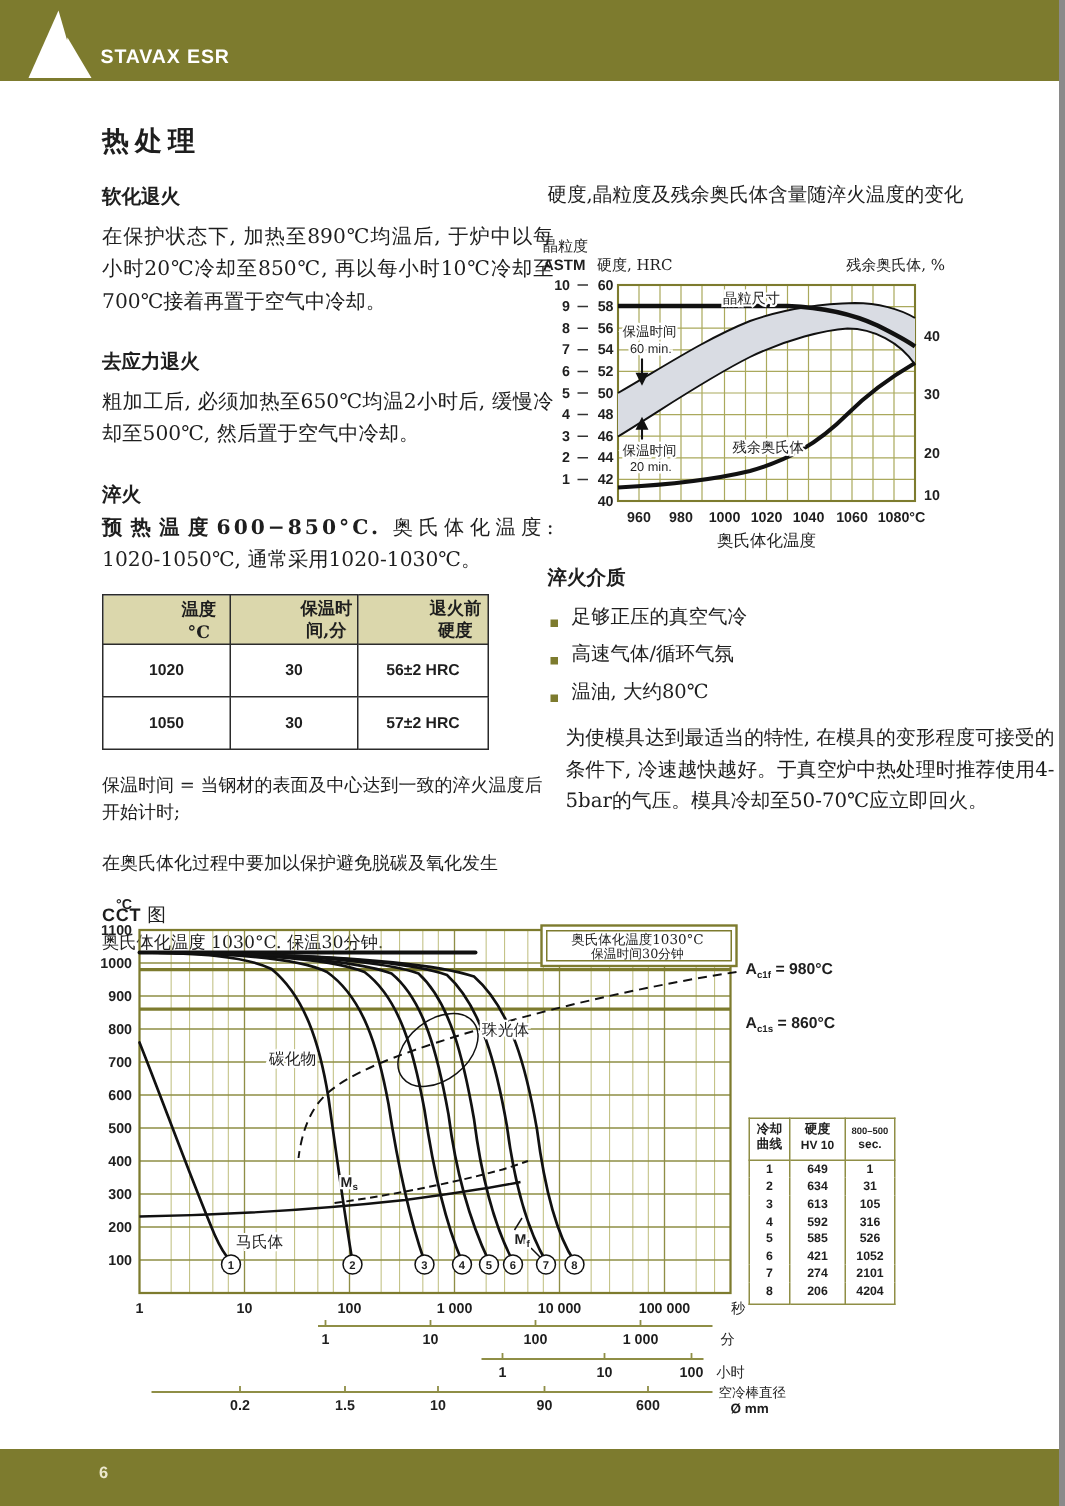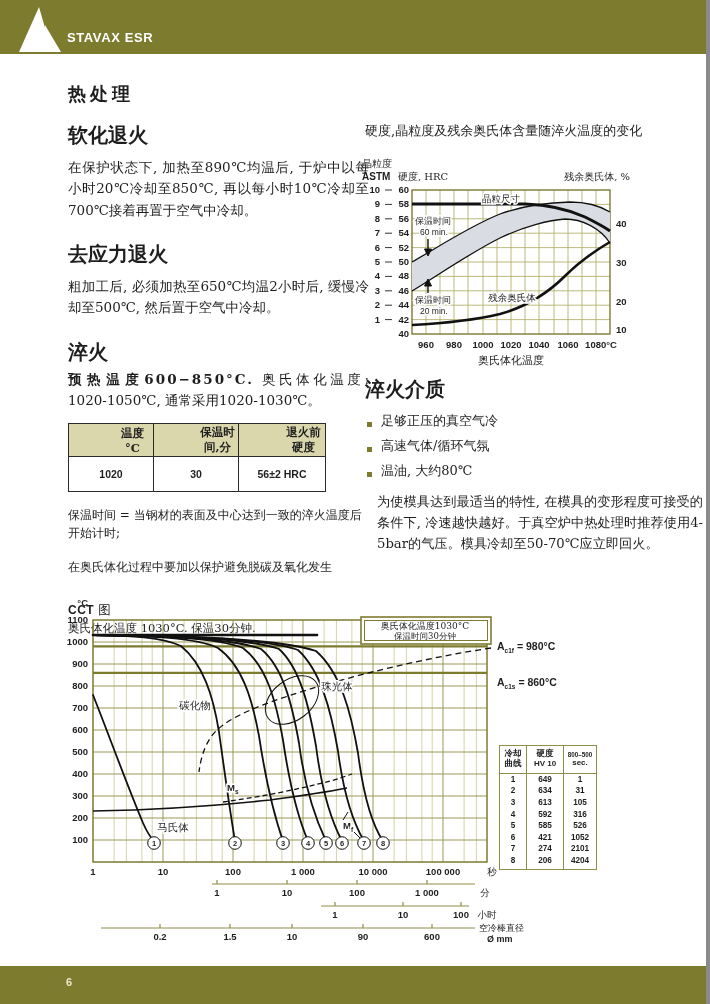--- a/index.html
+++ b/index.html
@@ -9,21 +9,21 @@
   .topbar{position:absolute;left:0;top:0;width:710px;height:54px;background:#7d7b2e;}
   .brand{position:absolute;left:67px;top:30px;color:#ffffff;font-family:"Liberation Sans",sans-serif;
          font-weight:bold;font-size:13px;letter-spacing:.6px;}
   .logo{position:absolute;left:12px;top:4px;width:58px;height:50px;}
   .botbar{position:absolute;left:0;top:966px;width:710px;height:38px;background:#7d7b2e;}
   .pagenum{position:absolute;left:66px;top:10px;color:#ece8cd;font-family:"Liberation Sans",sans-serif;
            font-weight:bold;font-size:11px;}
   
   .leftcol{position:absolute;left:68px;top:82px;width:301px;}
   .h1{font-size:18px;font-weight:bold;letter-spacing:4px;margin:0 0 16px 0;}
-  .h2{font-size:20px;font-weight:bold;margin:0 0 8px 0;font-family:"DejaVu Sans",sans-serif;}
+  .h2{font-size:13px;font-weight:bold;margin:0 0 8px 0;font-family:"DejaVu Sans",sans-serif;}
   .body-p{font-size:13.5px;line-height:1.58;margin:0 0 20px 0;text-align:justify;}
   .note-p{font-size:12px;line-height:1.5;margin:0 0 16px 0;}
   .qtable{border-collapse:collapse;margin:4px 0 14px 0;table-layout:fixed;width:257px;
           font-family:"Liberation Sans",sans-serif;}
   .qtable th{background:#dbd7ac;border:1.4px solid #2b2b2b;font-size:11.5px;font-weight:bold;
              font-family:"DejaVu Serif",serif;height:24px;text-align:center;padding-left:44px;}
   .qtable td{border:1.4px solid #2b2b2b;font-size:10.5px;font-weight:bold;text-align:center;height:32px;}
   .cct-h{font-size:12.5px;margin:8px 0 2px 0;}
   .cct-h b{font-family:"Liberation Sans",sans-serif;font-size:12px;letter-spacing:.5px;margin-top:32px;}
   .cct-sub{font-size:11.5px;}
@@ -94,25 +94,30 @@
           <tr>
         <th>温度 °C</th>
         <th>保温时间,分</th>
         <th>退火前硬度</th>
       </tr>
       <tr>
         <td>1020</td>
         <td>30</td>
         <td>56±2 HRC</td>
       </tr>
+      <tr>
+        <td>1050</td>
+        <td>30</td>
+        <td>57±2 HRC</td>
+      </tr>
     </tbody>
       </table>
 
     <p class="note-p">保温时间 = 当钢材的表面及中心达到一致的淬火温度后开始计时;</p>
-    <p class="note-p" style="margin-bottom:26px">在奥氏体化过程中要加以保护避免脱碳及氧化发生</p>
+    <p class="note-p" style="margin-bottom:18px">在奥氏体化过程中要加以保护避免脱碳及氧化发生</p>
 
     <div class="cct-h"><b>CCT</b> <span>图</span></div>
     <div class="cct-sub">奥氏体化温度 1030°C. 保温30分钟.</div>
   </div>
 
   <div class="caption">硬度,晶粒度及残余奥氏体含量随淬火温度的变化</div>
 
   <svg class="fig1" viewBox="0 0 345 215">
 
     <g stroke="#aaa95c" stroke-width="0.8">

